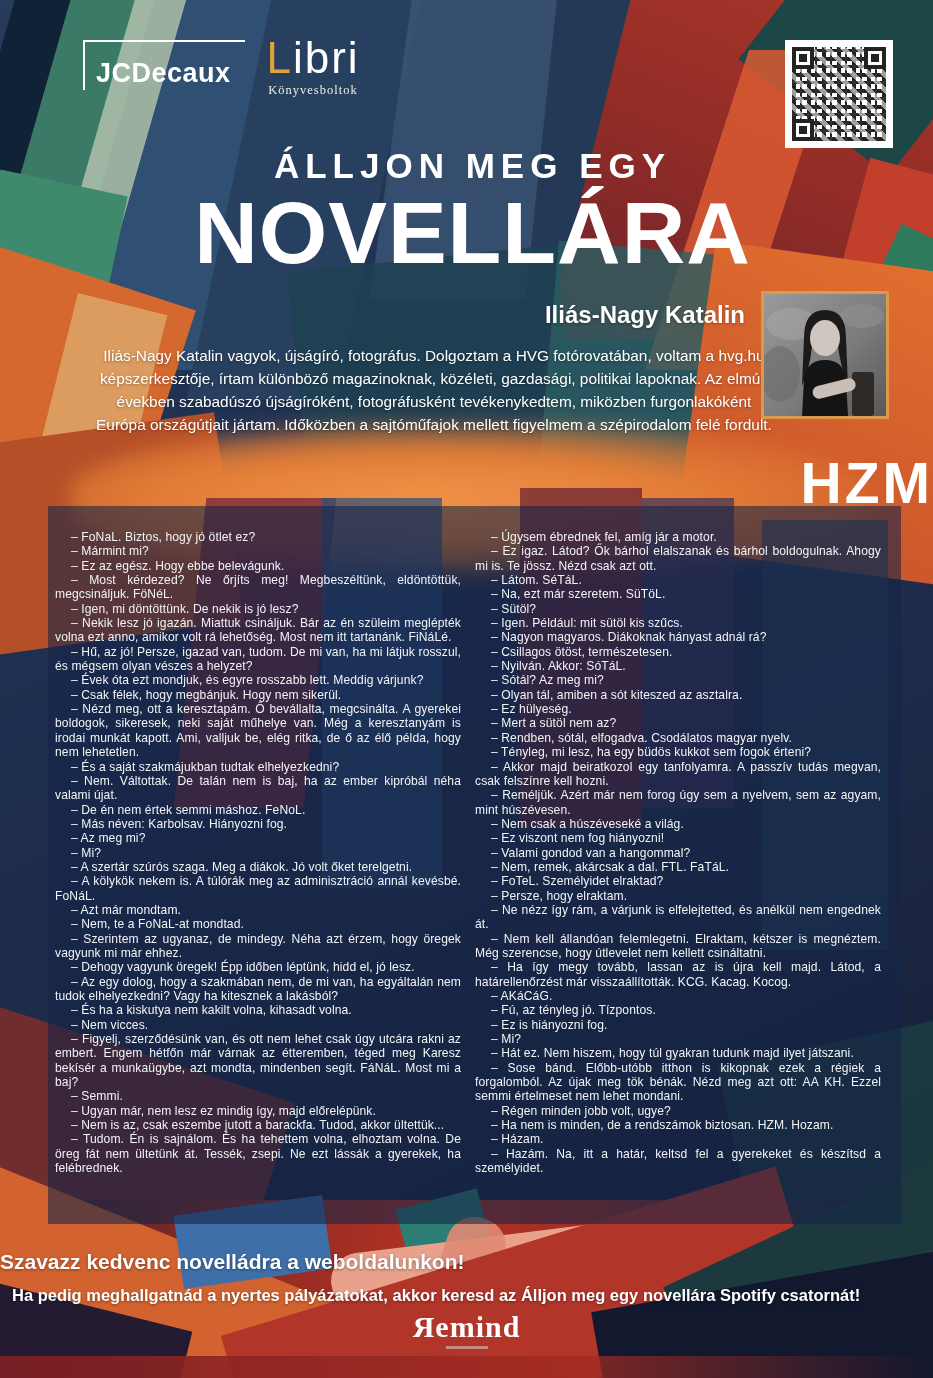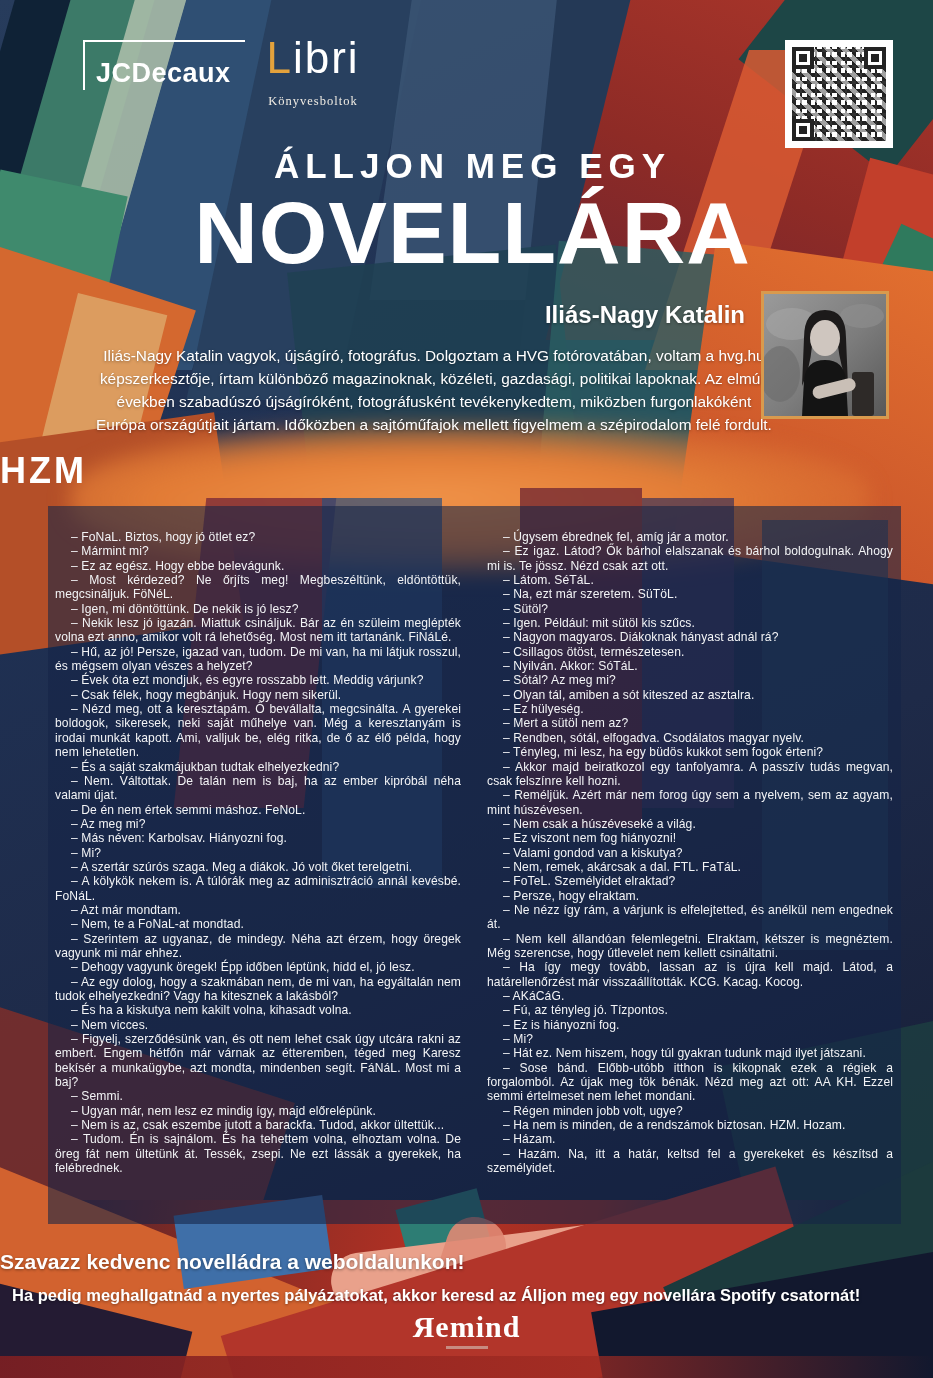--- a/index.html
+++ b/index.html
@@ -57,40 +57,40 @@
   
   .text-panel{left:48px;top:506px;width:853px;height:718px;background:rgba(21,37,70,.58);z-index:2;}
   
   .z{position:absolute;z-index:5;color:#fff;}
   .jcd{left:50px;top:40px;width:168px;height:66px;margin-left:33px;}
   .jcd::before{content:"";position:absolute;left:0;top:0;width:160px;height:48px;border-left:2px solid #fff;border-top:2px solid #fff;}
   .jcd-text{position:absolute;left:13px;top:18px;font-size:27px;font-weight:700;letter-spacing:.5px;}
   .libri{left:238px;top:36px;width:150px;text-align:center;}
   .libri-word{font-size:44px;font-weight:500;letter-spacing:2px;line-height:1;}
   .libri-initial{color:#e3a23c;}
-  .libri-sub{font-family:"Liberation Serif",serif;font-size:12.5px;letter-spacing:1px;margin-top:14px;color:#f0ece4;}
+  .libri-sub{font-family:"Liberation Serif",serif;font-size:12.5px;letter-spacing:1px;margin-top:3px;color:#f0ece4;}
   .qr{right:40px;top:40px;width:94px;height:94px;background:#fff;padding:7px;box-sizing:content-box;}
   .qr-grid{position:relative;width:94px;height:94px;
     background-image:
       repeating-linear-gradient(90deg,#111 0 4px,transparent 4px 8px,#111 8px 10px,transparent 10px 15px),
       repeating-linear-gradient(0deg,#111 0 4px,transparent 4px 9px,#111 9px 12px,transparent 12px 16px);
     background-blend-mode:screen;opacity:.92;}
   .qr-grid::after{content:"";position:absolute;inset:0;background:
       repeating-linear-gradient(45deg,rgba(255,255,255,.55) 0 5px,transparent 5px 11px);}
   .finder{position:absolute;width:14px;height:14px;border:4px solid #111;background:#fff;z-index:2;}
   .finder::after{content:"";position:absolute;left:3px;top:3px;width:8px;height:8px;background:#111;}
   .f-tl{left:0;top:0;} .f-tr{right:0;top:0;} .f-bl{left:0;bottom:0;}
   .title{top:146px;left:0;width:100%;text-align:center;padding-left:6px;}
   .title-line1{font-size:35px;font-weight:600;letter-spacing:6px;}
   .title-line2{font-size:88px;font-weight:800;letter-spacing:1px;line-height:1.02;margin-top:2px;text-align:center;}
   .author-name{top:301px;right:188px;font-size:24px;font-weight:700;text-shadow:0 1px 3px rgba(0,0,0,.35);}
   .bio{top:344px;left:70px;width:688px;text-align:center;font-size:15.4px;line-height:23px;font-weight:500;text-shadow:0 1px 3px rgba(0,0,0,.35);margin-left:20px;}
   .photo{top:291px;right:44px;width:122px;height:122px;border:3px solid #d99a4e;background:#777;}
-  .hzm{top:450px;left:0;width:100%;text-align:left;font-size:36px;font-weight:700;letter-spacing:3px;}
-  .columns{left:55px;top:530px;width:845px;display:flex;gap:26px;}
+  .hzm{top:450px;left:0;width:100%;text-align:right;font-size:57px;font-weight:700;letter-spacing:3px;}
+  .columns{left:55px;top:530px;width:845px;display:flex;gap:14px;}
   .col{width:406px;}
   .para{margin:0;color:#f3f4f6;font-size:12.1px;line-height:14.35px;text-align:justify;text-indent:16px;letter-spacing:.1px;}
   .vote{top:1250px;left:0;width:100%;text-align:left;font-size:21px;font-weight:700;text-shadow:0 1px 3px rgba(0,0,0,.4);}
   .spotify{top:1286px;left:0;width:100%;font-size:16.5px;font-weight:600;text-shadow:0 1px 3px rgba(0,0,0,.4);padding-left:12px;}
   .remind{top:1310px;left:0;width:100%;text-align:center;font-family:"Liberation Serif",serif;font-size:30px;font-weight:700;letter-spacing:1px;}
   .remind-tagline{position:absolute;z-index:5;top:1346px;left:446px;width:42px;height:3px;background:#d8d2c8;opacity:.55;}
 </style>
 </head>
 <body>
 
@@ -190,22 +190,22 @@
         <p class="para">– Most kérdezed? Ne őrjíts meg! Megbeszéltünk, eldöntöttük, megcsináljuk. FöNéL.</p>
         <p class="para">– Igen, mi döntöttünk. De nekik is jó lesz?</p>
         <p class="para">– Nekik lesz jó igazán. Miattuk csináljuk. Bár az én szüleim meglépték volna ezt anno, amikor volt rá lehetőség. Most nem itt tartanánk. FiNáLé.</p>
         <p class="para">– Hű, az jó! Persze, igazad van, tudom. De mi van, ha mi látjuk rosszul, és mégsem olyan vészes a helyzet?</p>
         <p class="para">– Évek óta ezt mondjuk, és egyre rosszabb lett. Meddig várjunk?</p>
         <p class="para">– Csak félek, hogy megbánjuk. Hogy nem sikerül.</p>
         <p class="para">– Nézd meg, ott a keresztapám. Ő bevállalta, megcsinálta. A gyerekei boldogok, sikeresek, neki saját műhelye van. Még a keresztanyám is irodai munkát kapott. Ami, valljuk be, elég ritka, de ő az élő példa, hogy nem lehetetlen.</p>
         <p class="para">– És a saját szakmájukban tudtak elhelyezkedni?</p>
         <p class="para">– Nem. Váltottak. De talán nem is baj, ha az ember kipróbál néha valami újat.</p>
         <p class="para">– De én nem értek semmi máshoz. FeNoL.</p>
+        <p class="para">– Más néven: Karbolsav. Hiányozni fog.</p>
         <p class="para">– Az meg mi?</p>
-        <p class="para">– Más néven: Karbolsav. Hiányozni fog.</p>
         <p class="para">– Mi?</p>
         <p class="para">– A szertár szúrós szaga. Meg a diákok. Jó volt őket terelgetni.</p>
         <p class="para">– A kölykök nekem is. A túlórák meg az adminisztráció annál kevésbé. FoNáL.</p>
         <p class="para">– Azt már mondtam.</p>
         <p class="para">– Nem, te a FoNaL-at mondtad.</p>
         <p class="para">– Szerintem az ugyanaz, de mindegy. Néha azt érzem, hogy öregek vagyunk mi már ehhez.</p>
         <p class="para">– Dehogy vagyunk öregek! Épp időben léptünk, hidd el, jó lesz.</p>
         <p class="para">– Az egy dolog, hogy a szakmában nem, de mi van, ha egyáltalán nem tudok elhelyezkedni? Vagy ha kitesznek a lakásból?</p>
         <p class="para">– És ha a kiskutya nem kakilt volna, kihasadt volna.</p>
         <p class="para">– Nem vicces.</p>
@@ -228,21 +228,21 @@
         <p class="para">– Sótál? Az meg mi?</p>
         <p class="para">– Olyan tál, amiben a sót kiteszed az asztalra.</p>
         <p class="para">– Ez hülyeség.</p>
         <p class="para">– Mert a sütöl nem az?</p>
         <p class="para">– Rendben, sótál, elfogadva. Csodálatos magyar nyelv.</p>
         <p class="para">– Tényleg, mi lesz, ha egy büdös kukkot sem fogok érteni?</p>
         <p class="para">– Akkor majd beiratkozol egy tanfolyamra. A passzív tudás megvan, csak felszínre kell hozni.</p>
         <p class="para">– Reméljük. Azért már nem forog úgy sem a nyelvem, sem az agyam, mint húszévesen.</p>
         <p class="para">– Nem csak a húszéveseké a világ.</p>
         <p class="para">– Ez viszont nem fog hiányozni!</p>
-        <p class="para">– Valami gondod van a kiskutya?</p>
+        <p class="para">– Valami gondod van a hangommal?</p>
         <p class="para">– Nem, remek, akárcsak a dal. FTL. FaTáL.</p>
         <p class="para">– FoTeL. Személyidet elraktad?</p>
         <p class="para">– Persze, hogy elraktam.</p>
         <p class="para">– Ne nézz így rám, a várjunk is elfelejtetted, és anélkül nem engednek át.</p>
         <p class="para">– Nem kell állandóan felemlegetni. Elraktam, kétszer is megnéztem. Még szerencse, hogy útlevelet nem kellett csináltatni.</p>
         <p class="para">– Ha így megy tovább, lassan az is újra kell majd. Látod, a határellenőrzést már visszaállították. KCG. Kacag. Kocog.</p>
         <p class="para">– AKáCáG.</p>
         <p class="para">– Fú, az tényleg jó. Tízpontos.</p>
         <p class="para">– Ez is hiányozni fog.</p>
         <p class="para">– Mi?</p>

